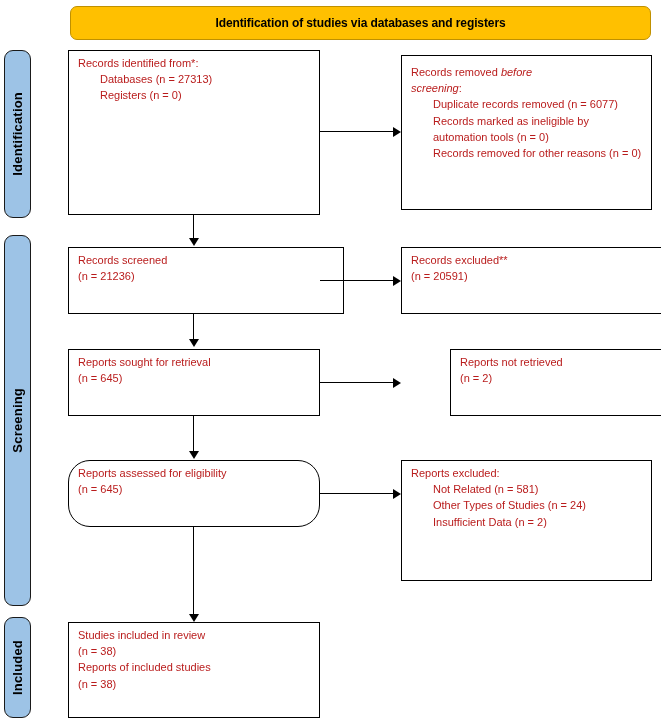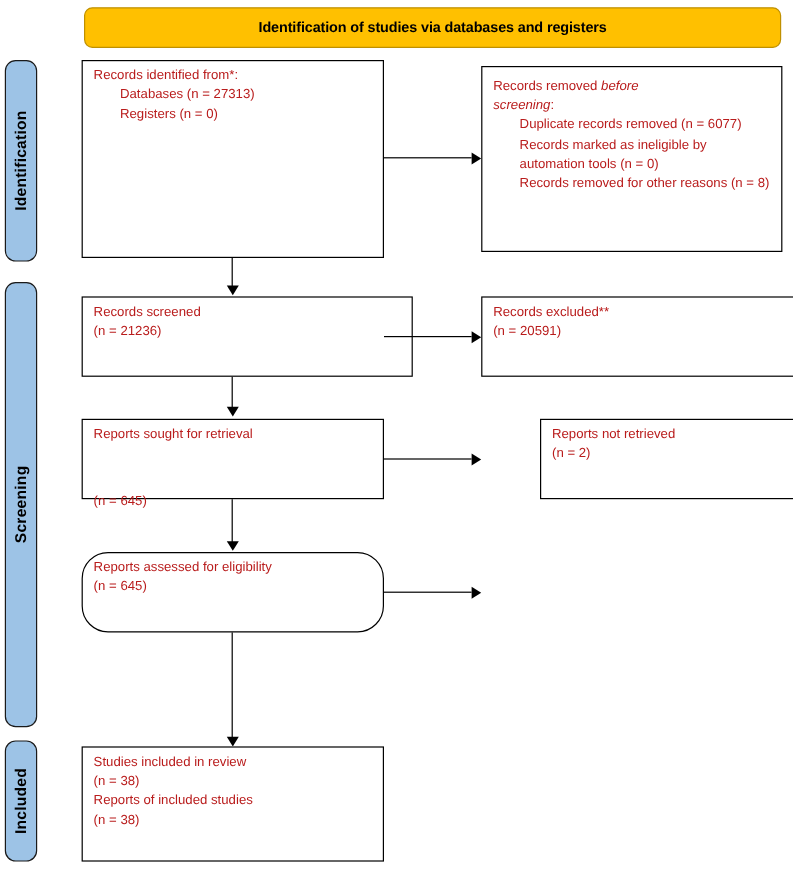--- a/index.html
+++ b/index.html
@@ -131,21 +131,21 @@
     <div class="line">Records identified from*:</div>
     <div class="line indent">Databases (n = 27313)</div>
     <div class="line indent">Registers (n = 0)</div>
   </div>
 
   <div class="box" style="left:401px; top:55px; width:251px; height:155px; justify-content:flex-start; padding-top:8px;">
     <div class="line"><span>Records removed </span><span class="ital">before</span></div>
     <div class="line"><span class="ital">screening</span><span>:</span></div>
     <div class="line hang">Duplicate records removed (n = 6077)</div>
     <div class="line hang">Records marked as ineligible by automation tools (n = 0)</div>
-    <div class="line hang">Records removed for other reasons (n = 8)</div>
+    <div class="line hang">Records removed for other reasons (n = 0)</div>
   </div>
 
   <div class="conn hline" style="left:320px; top:131px; width:73px;"></div>
   <div class="arrow-right" style="left:393px; top:127px;"></div>
 
   <div class="conn vline" style="left:193px; top:215px; height:24px;"></div>
   <div class="arrow-down" style="left:189px; top:238px;"></div>
 
   <div class="box" style="left:68px; top:247px; width:276px; height:67px;">
     <div class="line">Records screened</div>
@@ -156,41 +156,47 @@
     <div class="line">Records excluded**</div>
     <div class="line">(n = 20591)</div>
   </div>
 
   <div class="conn hline" style="left:320px; top:280px; width:73px;"></div>
   <div class="arrow-right" style="left:393px; top:276px;"></div>
 
   <div class="conn vline" style="left:193px; top:314px; height:26px;"></div>
   <div class="arrow-down" style="left:189px; top:339px;"></div>
 
-  <div class="box" style="left:68px; top:349px; width:252px; height:67px;gap:40px;">
+  <div class="box" style="left:68px; top:349px; width:252px; height:67px;">
     <div class="line">Reports sought for retrieval</div>
     <div class="line">(n = 645)</div>
   </div>
 
   <div class="box" style="left:424px; top:349px; width:237px; height:67px;margin-left:26px;">
     <div class="line">Reports not retrieved</div>
     <div class="line">(n = 2)</div>
   </div>
 
   <div class="conn hline" style="left:320px; top:382px; width:73px;"></div>
   <div class="arrow-right" style="left:393px; top:378px;"></div>
 
   <div class="conn vline" style="left:193px; top:416px; height:36px;"></div>
   <div class="arrow-down" style="left:189px; top:451px;"></div>
 
   <div class="box" style="left:68px; top:460px; width:252px; height:67px;border-radius:22px;">
     <div class="line">Reports assessed for eligibility</div>
     <div class="line">(n = 645)</div>
   </div>
 
+  <div class="box" style="left:401px; top:460px; width:251px; height:121px;">
+    <div class="line">Reports excluded:</div>
+    <div class="line indent">Not Related (n = 581)</div>
+    <div class="line indent">Other Types of Studies (n = 24)</div>
+    <div class="line indent">Insufficient Data (n = 2)</div>
+  </div>
 
   <div class="conn hline" style="left:320px; top:493px; width:73px;"></div>
   <div class="arrow-right" style="left:393px; top:489px;"></div>
 
   <div class="conn vline" style="left:193px; top:527px; height:88px;"></div>
   <div class="arrow-down" style="left:189px; top:614px;"></div>
 
   <div class="box" style="left:68px; top:622px; width:252px; height:96px;">
     <div class="line">Studies included in review</div>
     <div class="line">(n = 38)</div>

